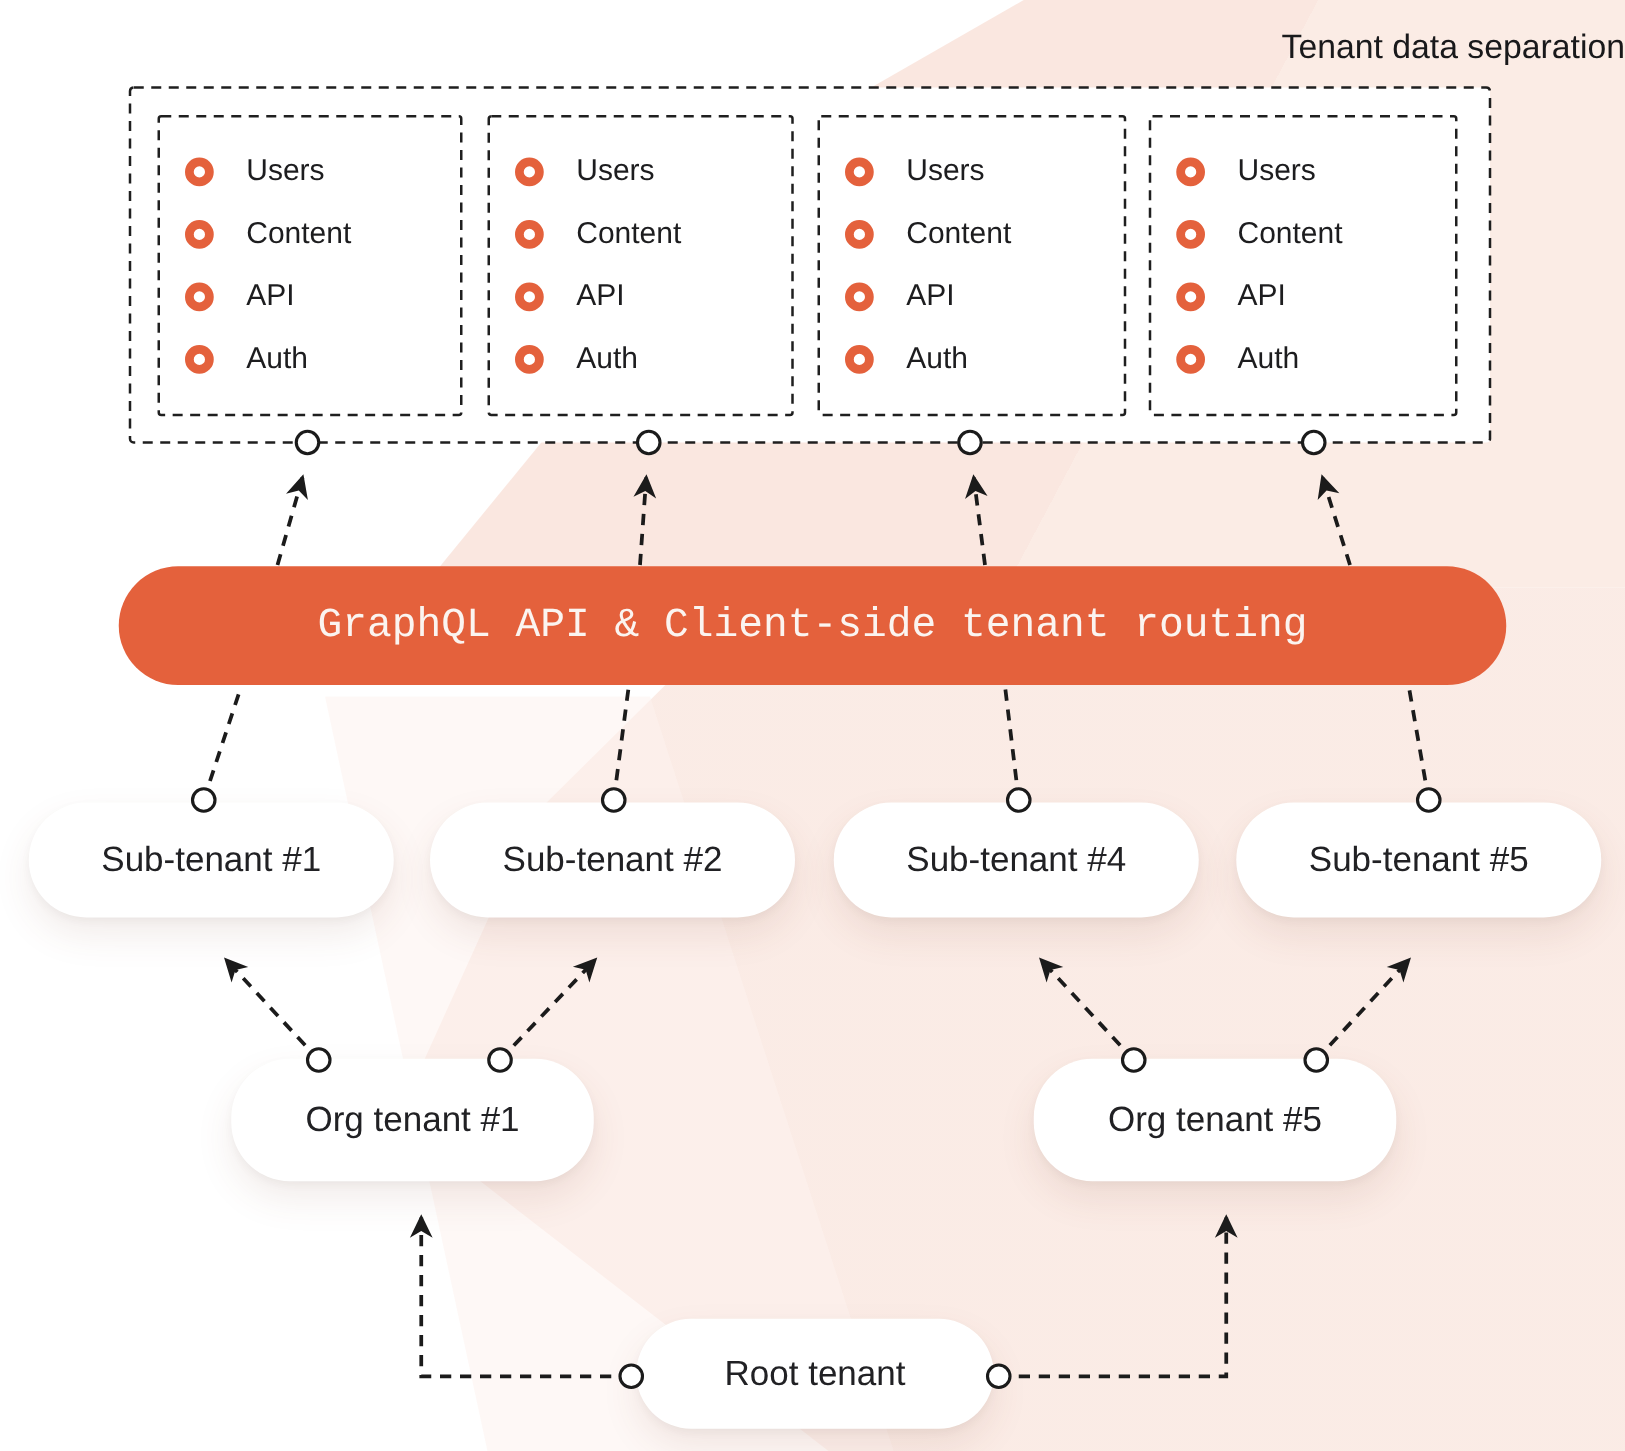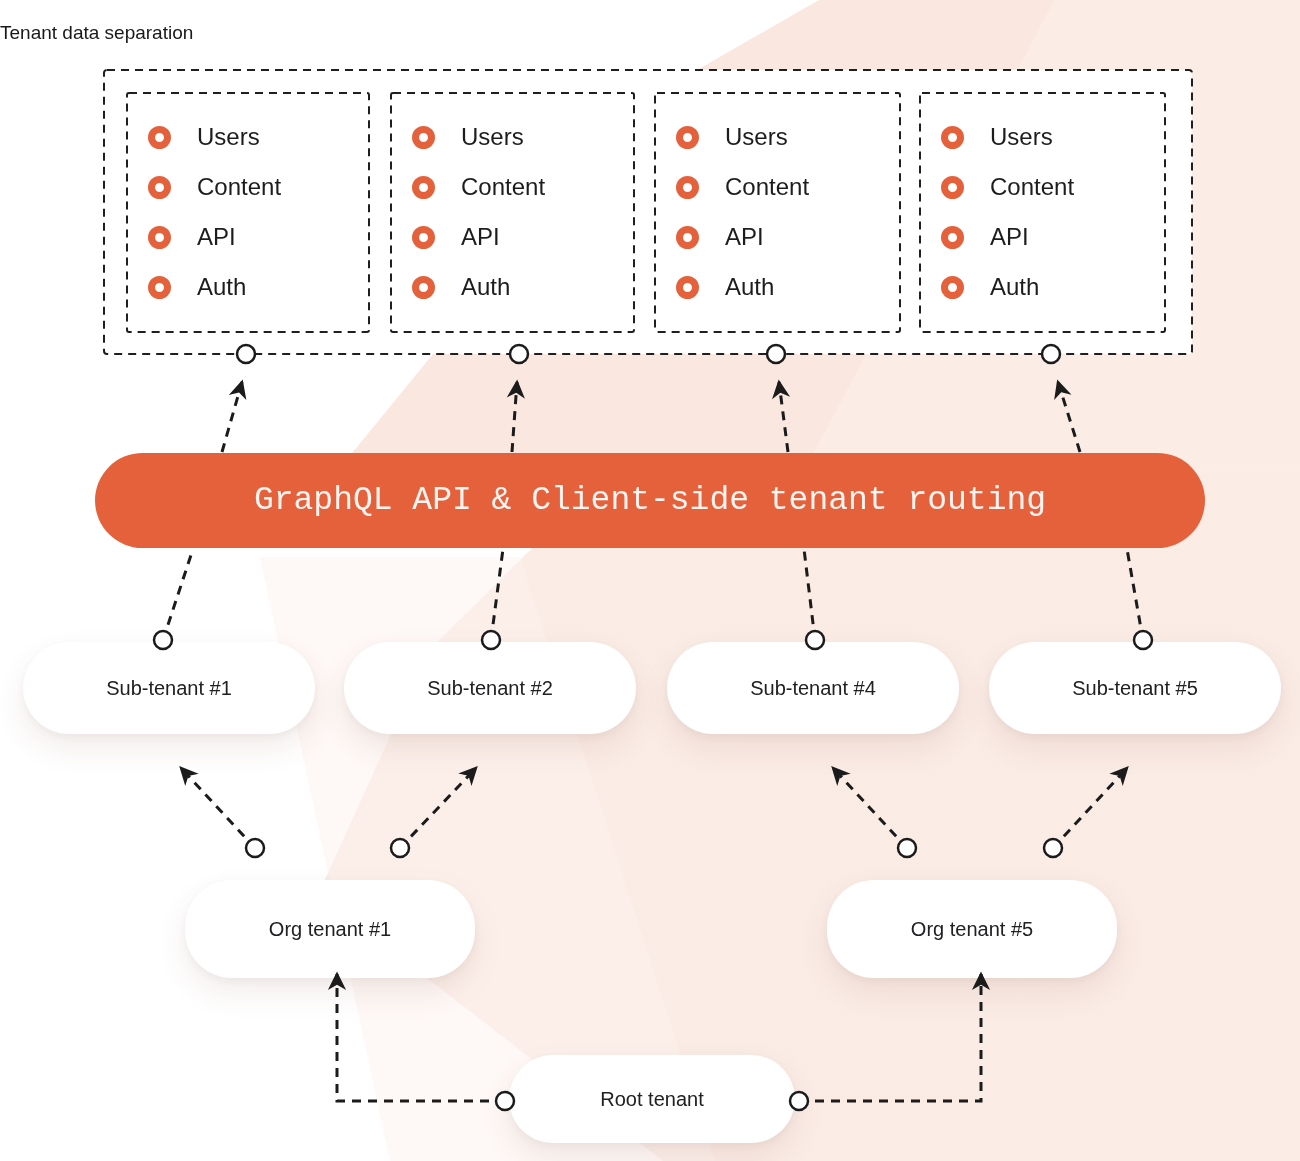--- a/index.html
+++ b/index.html
@@ -26,22 +26,22 @@
     position:absolute;inset:0;
     background:#fdf3ee;
     clip-path:polygon(20% 48%, 40% 48%, 55% 100%, 30% 100%);
     opacity:.55;
   }
 
   svg.layer{position:absolute;left:0;top:0;pointer-events:none;}
 
   
   .title{
-    position:absolute;left:0;top:22px;width:1300px;text-align:left;
-    font-size:19px;color:#19191b;
+    position:absolute;left:0;top:22px;width:1300px;text-align:right;
+    font-size:27px;color:#19191b;
   }
 
   
   .tenant-box{
     position:absolute;top:93px;height:239px;box-sizing:border-box;
     padding:26px 0 0 21px;display:flex;flex-direction:column;
   }
   .tb-item{display:flex;align-items:center;height:36px;margin-bottom:14px;}
   .bullet{
     width:9px;height:9px;border-radius:50%;
@@ -55,24 +55,24 @@
     background:#e4613c;border-radius:48px;
     display:flex;align-items:center;justify-content:center;
   }
   .routing-bar span{font-size:33px;color:#fbf4f0;font-family:Liberation Mono, monospace;}
 
   
   .pill{
     position:absolute;background:#ffffff;border-radius:47px;
     display:flex;align-items:center;justify-content:center;
     box-shadow:0 14px 30px rgba(130,70,50,.10), 0 3px 8px rgba(0,0,0,.04);
-    font-size:20px;color:#212124;
+    font-size:28px;color:#212124;
   }
   .pill.sub{width:292px;height:92px;top:642px;}
-  .pill.org{width:290px;height:98px;top:880px;align-items:center;}
+  .pill.org{width:290px;height:98px;top:847px;align-items:center;}
   .pill.root{width:286px;height:88px;top:1055px;}
 </style>
 </head>
 <body>
 
 <div class="bg">
   <div class="bg-facet-top"></div>
   <div class="bg-facet-bottom"></div>
   <div class="bg-facet-sheen"></div>
 </div>

